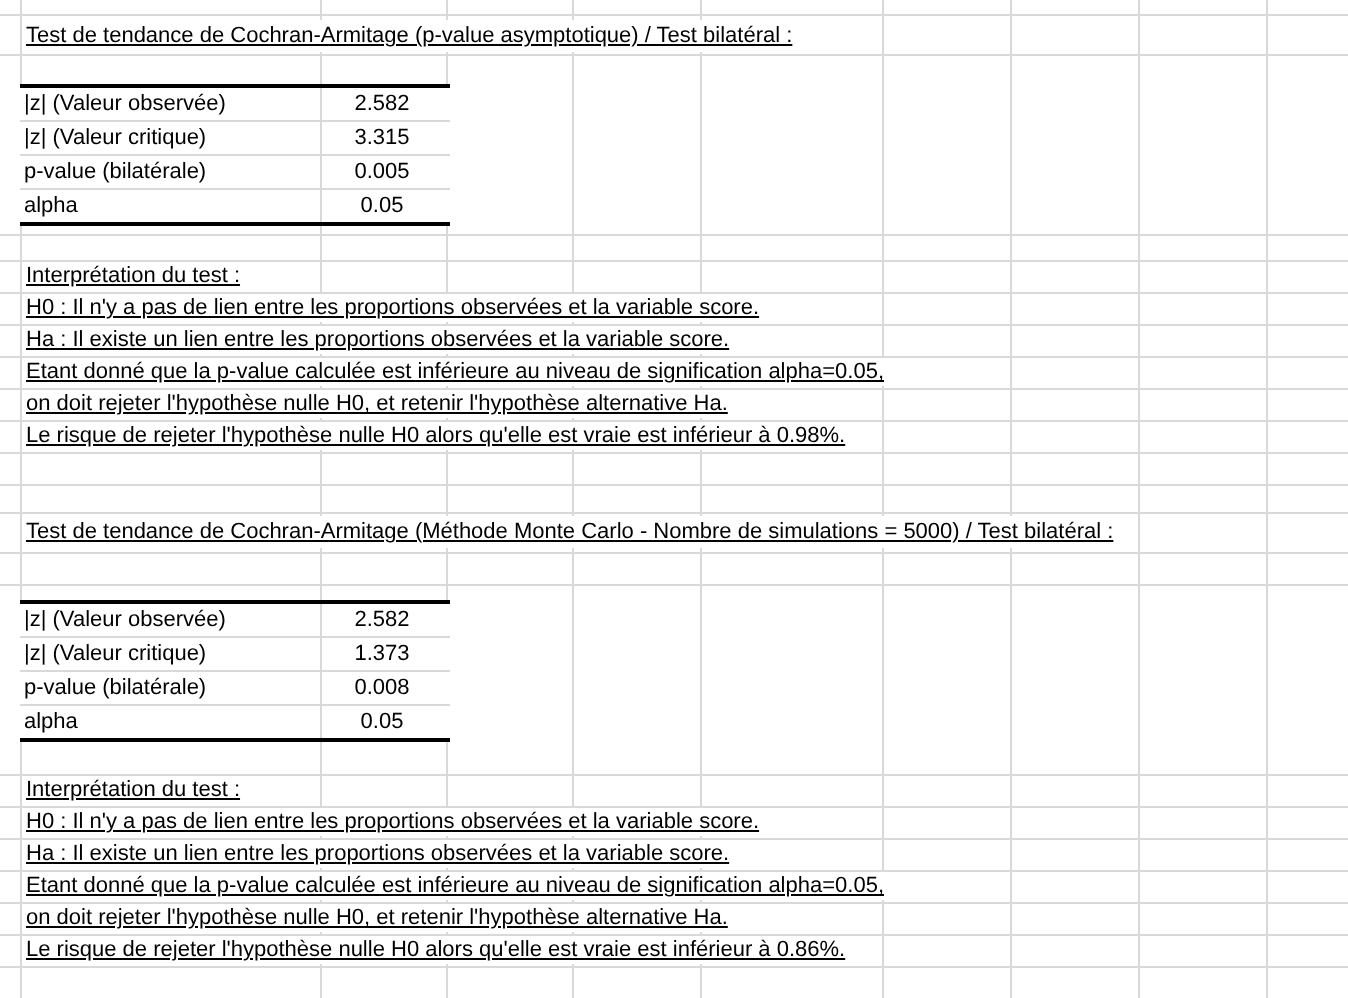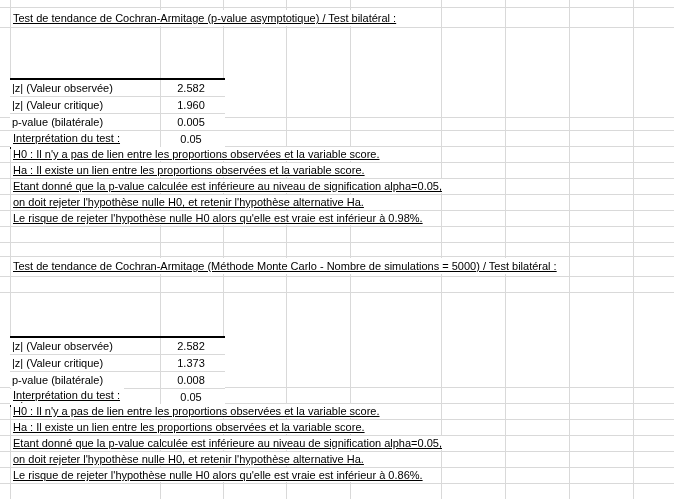--- a/index.html
+++ b/index.html
@@ -10,21 +10,21 @@
   .vline{position:absolute;top:0;bottom:0;width:1px;background:#d9d9d9;z-index:1;}
   .hline{position:absolute;left:0;right:0;height:1px;background:#d9d9d9;z-index:1;}
   .cell-text{
     position:absolute;left:11px;z-index:2;background:#fff;white-space:nowrap;
     height:14px;line-height:14px;padding:0 4px 0 2px;text-decoration:underline;
   }
   .title-text{height:16px;line-height:16px;}
   .xtable{
     position:absolute;left:10px;width:215px;height:71px;z-index:2;background:#fff;
     border-top:2px solid #000;border-bottom:2px solid #000;box-sizing:border-box;
-    display:flex;flex-direction:column;margin-top:36px;
+    display:flex;flex-direction:column;
   }
   .trow{flex:1;display:flex;align-items:center;border-bottom:1px solid #d9d9d9;box-sizing:border-box;position:relative;}
   .trow:last-child{border-bottom:none;}
   .tlabel{flex:1;padding-left:2px;}
   .tval{width:62px;text-align:center;padding-right:3px;}
   .tdivider{position:absolute;left:150px;top:0;bottom:0;width:1px;background:#d9d9d9;}
 </style>
 </head>
 <body>
 
@@ -66,21 +66,21 @@
   <div class="cell-text title-text" style="top:10px;">Test de tendance de Cochran-Armitage (p-value asymptotique) / Test bilatéral :</div>
 
   <div class="xtable" style="top:42px;">
     <div class="tdivider"></div>
     <div class="trow">
       <span class="tlabel">|z| (Valeur observée)</span>
       <span class="tval">2.582</span>
     </div>
     <div class="trow">
       <span class="tlabel">|z| (Valeur critique)</span>
-      <span class="tval">1.960</span>
+      <span class="tval">3.315</span>
     </div>
     <div class="trow">
       <span class="tlabel">p-value (bilatérale)</span>
       <span class="tval">0.005</span>
     </div>
     <div class="trow">
       <span class="tlabel">alpha</span>
       <span class="tval">0.05</span>
     </div>
   </div>

